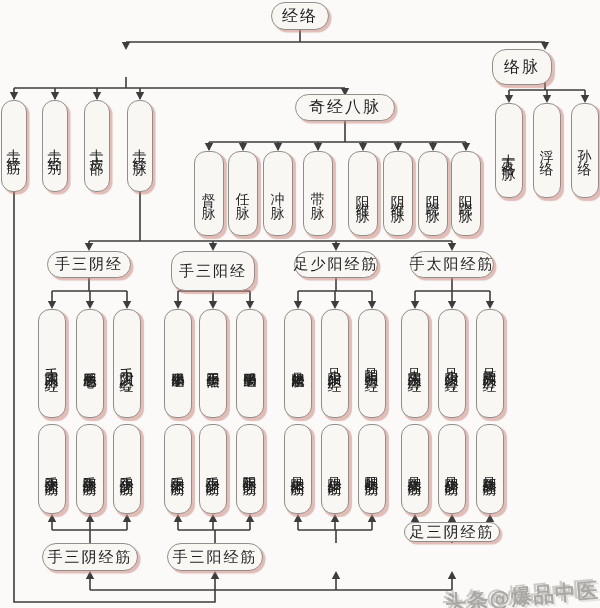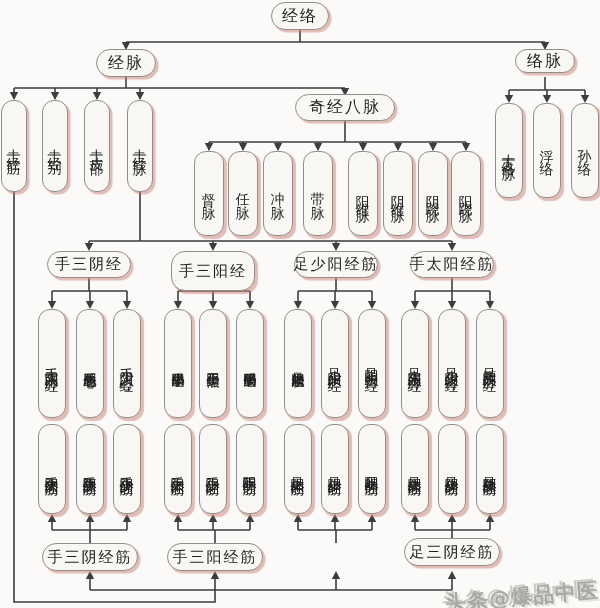--- a/index.html
+++ b/index.html
@@ -45,22 +45,21 @@
       M90,543 V530 M52,530 H127 M52,530 V518 M90,530 V518 M127,530 V518
       M215,543 V530 M178,530 H250 M178,530 V518 M213,530 V518 M250,530 V518
       M336,543 V530 M298,530 H372 M298,530 V518 M335,530 V518 M372,530 V518
       M452,543 V530 M415,530 H490 M415,530 V518 M452,530 V518 M490,530 V518
       M14,192 V602 H215 V590 M90,590 H452 M90,590 V574 M215,590 V574 M336,590 V574 M452,590 V574"></path>
     <path id="arrows" fill="#3d3d3d" stroke="none" d="M121.8,42 L130.2,42 L126,50 Z M540.8,42 L549.2,42 L545,50 Z M9.8,92 L18.2,92 L14,100 Z M50.8,92 L59.2,92 L55,100 Z M92.8,92 L101.2,92 L97,100 Z M135.8,92 L144.2,92 L140,100 Z M340.8,88 L349.2,88 L345,96 Z M204.8,143 L213.2,143 L209,151 Z M238.8,143 L247.2,143 L243,151 Z M273.8,143 L282.2,143 L278,151 Z M313.8,143 L322.2,143 L318,151 Z M358.8,143 L367.2,143 L363,151 Z M393.8,143 L402.2,143 L398,151 Z M428.8,143 L437.2,143 L433,151 Z M461.8,143 L470.2,143 L466,151 Z M504.8,95 L513.2,95 L509,103 Z M542.8,95 L551.2,95 L547,103 Z M580.8,95 L589.2,95 L585,103 Z M84.8,243 L93.2,243 L89,251 Z M208.8,243 L217.2,243 L213,251 Z M331.8,243 L340.2,243 L336,251 Z M447.8,243 L456.2,243 L452,251 Z M47.8,301 L56.2,301 L52,309 Z M85.8,301 L94.2,301 L90,309 Z M122.8,301 L131.2,301 L127,309 Z M173.8,301 L182.2,301 L178,309 Z M208.8,301 L217.2,301 L213,309 Z M245.8,301 L254.2,301 L250,309 Z M293.8,301 L302.2,301 L298,309 Z M330.8,301 L339.2,301 L335,309 Z M367.8,301 L376.2,301 L372,309 Z M410.8,301 L419.2,301 L415,309 Z M447.8,301 L456.2,301 L452,309 Z M485.8,301 L494.2,301 L490,309 Z M47.8,522 L56.2,522 L52,514 Z M85.8,522 L94.2,522 L90,514 Z M122.8,522 L131.2,522 L127,514 Z M173.8,522 L182.2,522 L178,514 Z M208.8,522 L217.2,522 L213,514 Z M245.8,522 L254.2,522 L250,514 Z M293.8,522 L302.2,522 L298,514 Z M330.8,522 L339.2,522 L335,514 Z M367.8,522 L376.2,522 L372,514 Z M410.8,522 L419.2,522 L415,514 Z M447.8,522 L456.2,522 L452,514 Z M485.8,522 L494.2,522 L490,514 Z M85.8,579 L94.2,579 L90,571 Z M210.8,579 L219.2,579 L215,571 Z M331.8,579 L340.2,579 L336,571 Z M447.8,579 L456.2,579 L452,571 Z "></path>
   </svg>
 
   <div class="node oval big" style="left:271px;top:2px;width:58px;height:28px">经络</div>
 
-  <div class="node oval big" style="left:96px;top:49px;width:60px;height:28px">经脉</div>
-  <div class="node oval big" style="left:515px;top:49px;width:60px;height:24px">络脉</div>
+  <div class="node oval big" style="left:492px;top:49px;width:60px;height:36px">络脉</div>
 
   <div class="node vbox n4" style="left:1px;top:100px;width:26px;height:92px">十二经筋</div>
   <div class="node vbox n4" style="left:42px;top:100px;width:26px;height:92px">十二经别</div>
   <div class="node vbox n4" style="left:84px;top:100px;width:26px;height:92px">十二皮部</div>
   <div class="node vbox n4" style="left:127px;top:100px;width:26px;height:92px">十二经脉</div>
 
   <div class="node oval big" style="left:295px;top:94px;width:100px;height:27px">奇经八脉</div>
   <div class="node vbox n2" style="left:194px;top:151px;width:30px;height:85px">督脉</div>
   <div class="node vbox n2" style="left:228px;top:151px;width:30px;height:85px">任脉</div>
   <div class="node vbox n2" style="left:263px;top:151px;width:30px;height:85px">冲脉</div>
@@ -100,16 +99,16 @@
   <div class="node vbox n5s" style="left:236px;top:424px;width:28px;height:90px">手阳明经筋</div>
   <div class="node vbox n5s" style="left:284px;top:424px;width:28px;height:90px">足太阳经筋</div>
   <div class="node vbox n5s" style="left:321px;top:424px;width:28px;height:90px">足少阳经筋</div>
   <div class="node vbox n5s" style="left:358px;top:424px;width:28px;height:90px">足阳明经筋</div>
   <div class="node vbox n5s" style="left:401px;top:424px;width:28px;height:90px">足太阴经筋</div>
   <div class="node vbox n5s" style="left:438px;top:424px;width:28px;height:90px">足少阴经筋</div>
   <div class="node vbox n5s" style="left:476px;top:424px;width:28px;height:90px">足厥阴经筋</div>
 
   <div class="node oval" style="left:167px;top:543px;width:96px;height:28px">手三阳经筋</div>
   <div class="node oval" style="left:42px;top:543px;width:96px;height:28px">手三阴经筋</div>
-  <div class="node oval" style="left:404px;top:538px;width:96px;height:28px">足三阴经筋</div>
+  <div class="node oval" style="left:404px;top:522px;width:96px;height:20px">足三阴经筋</div>
 
   <div class="watermark">头条@爆品中医</div>
 </div>
 
 </body></html>

